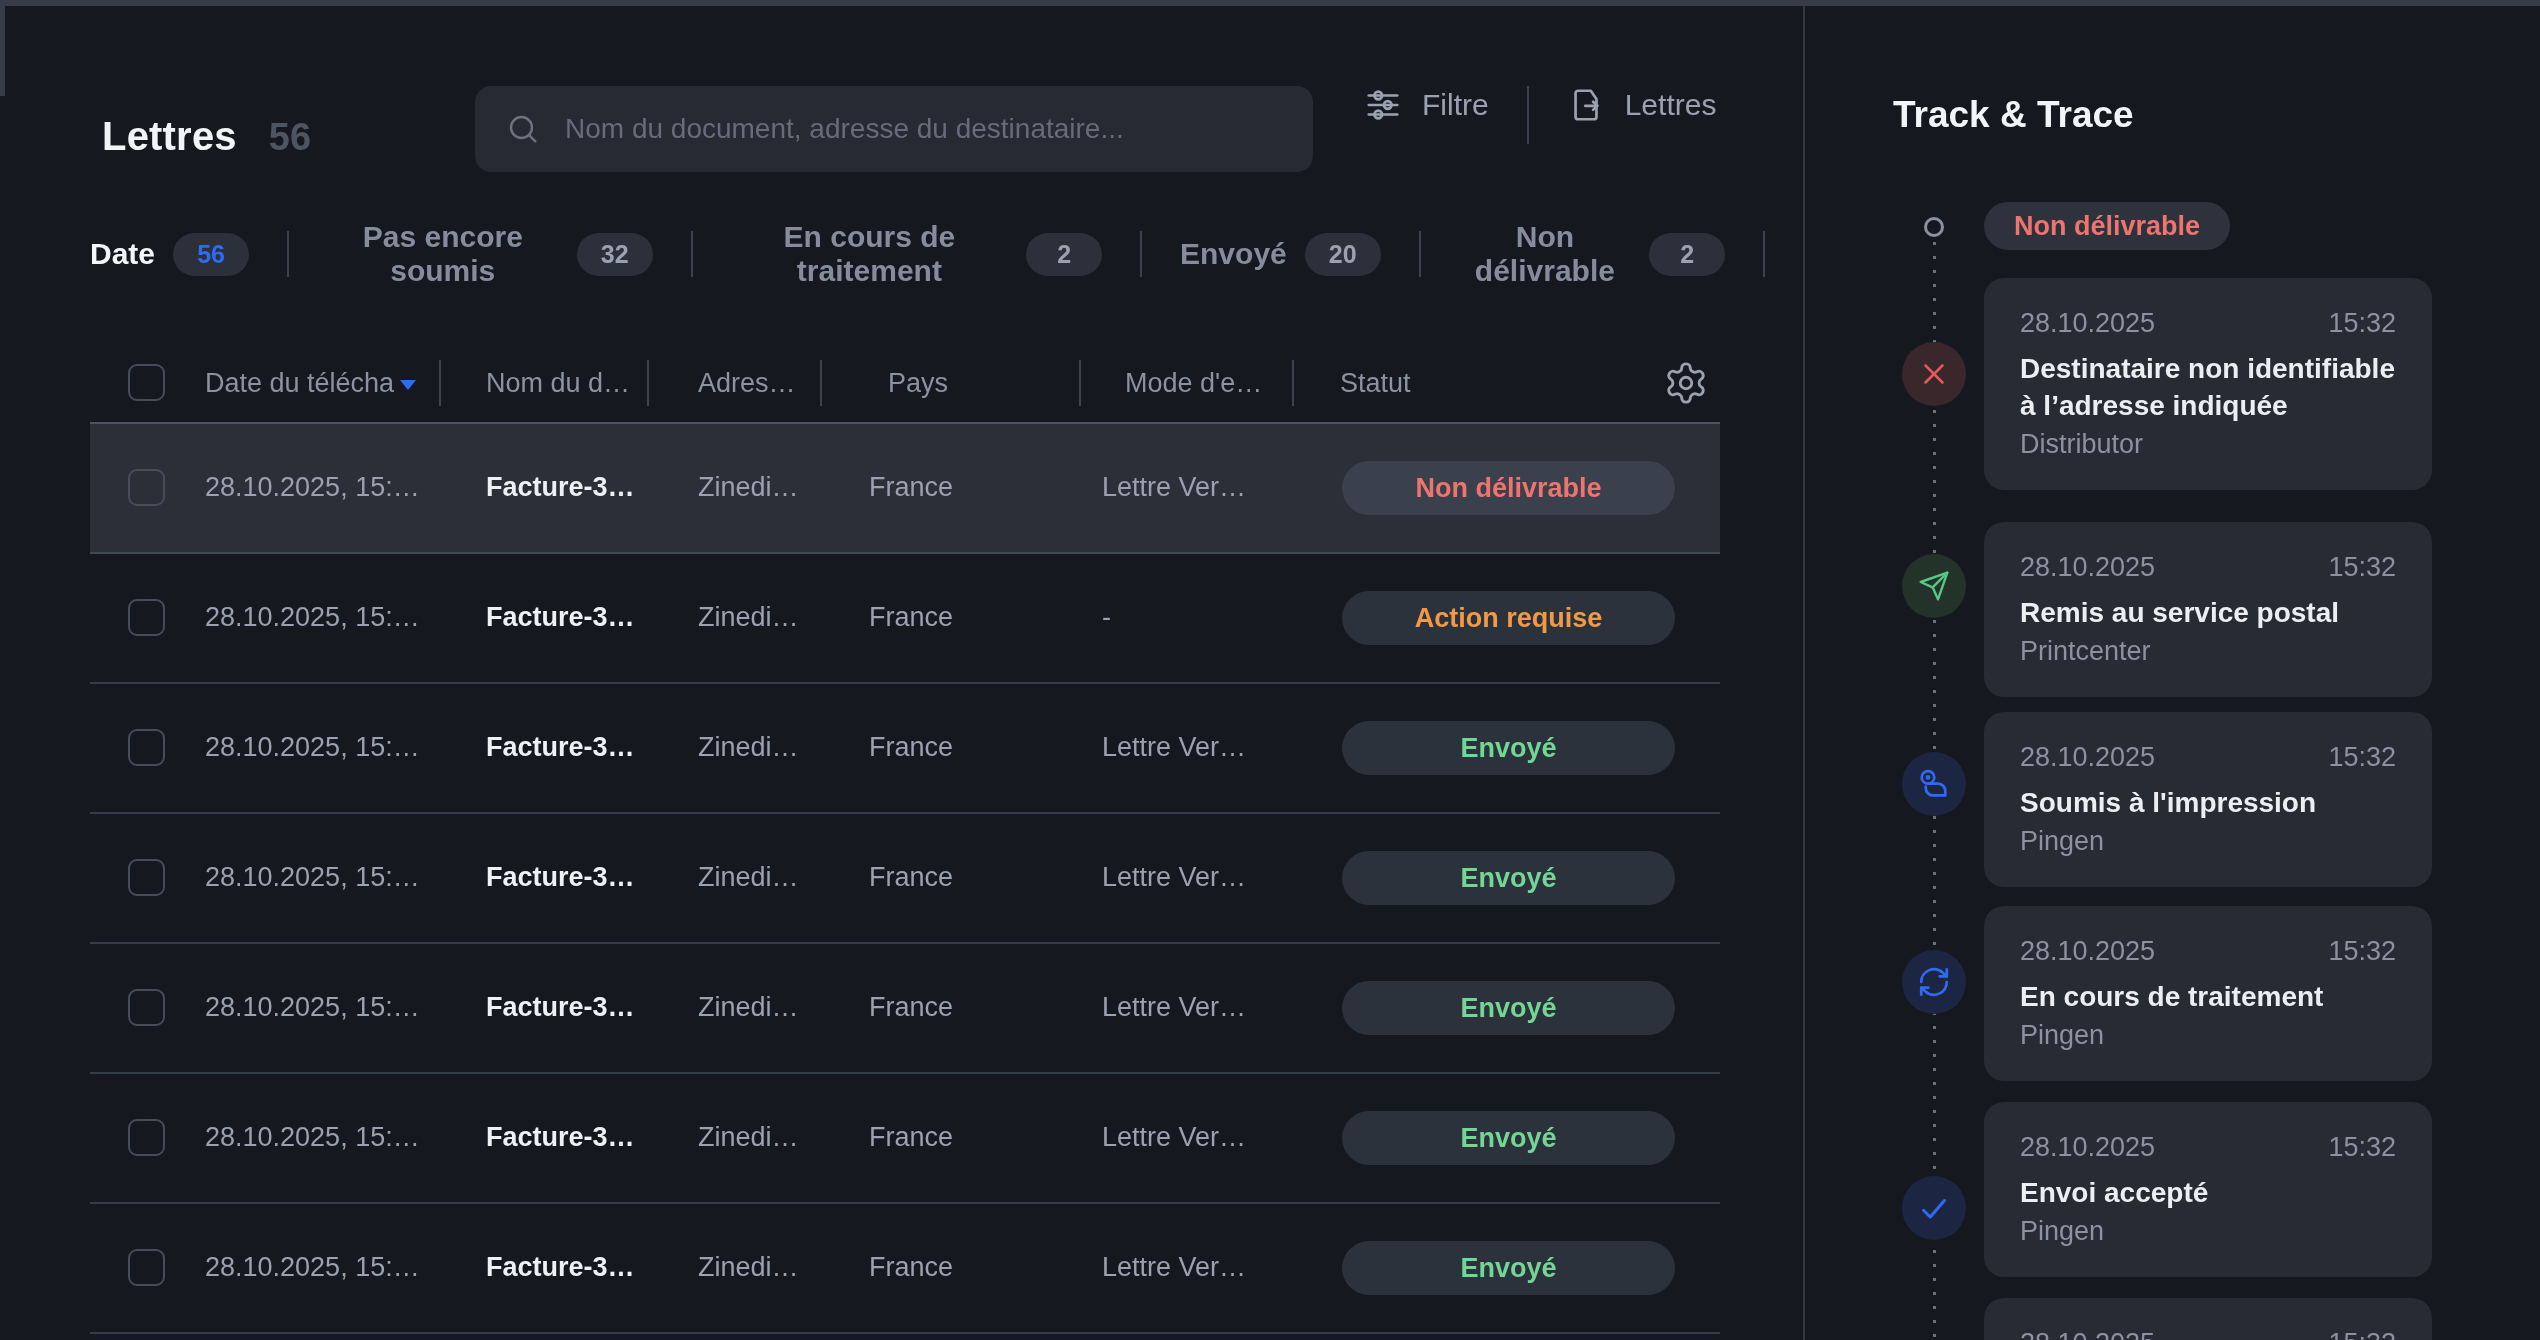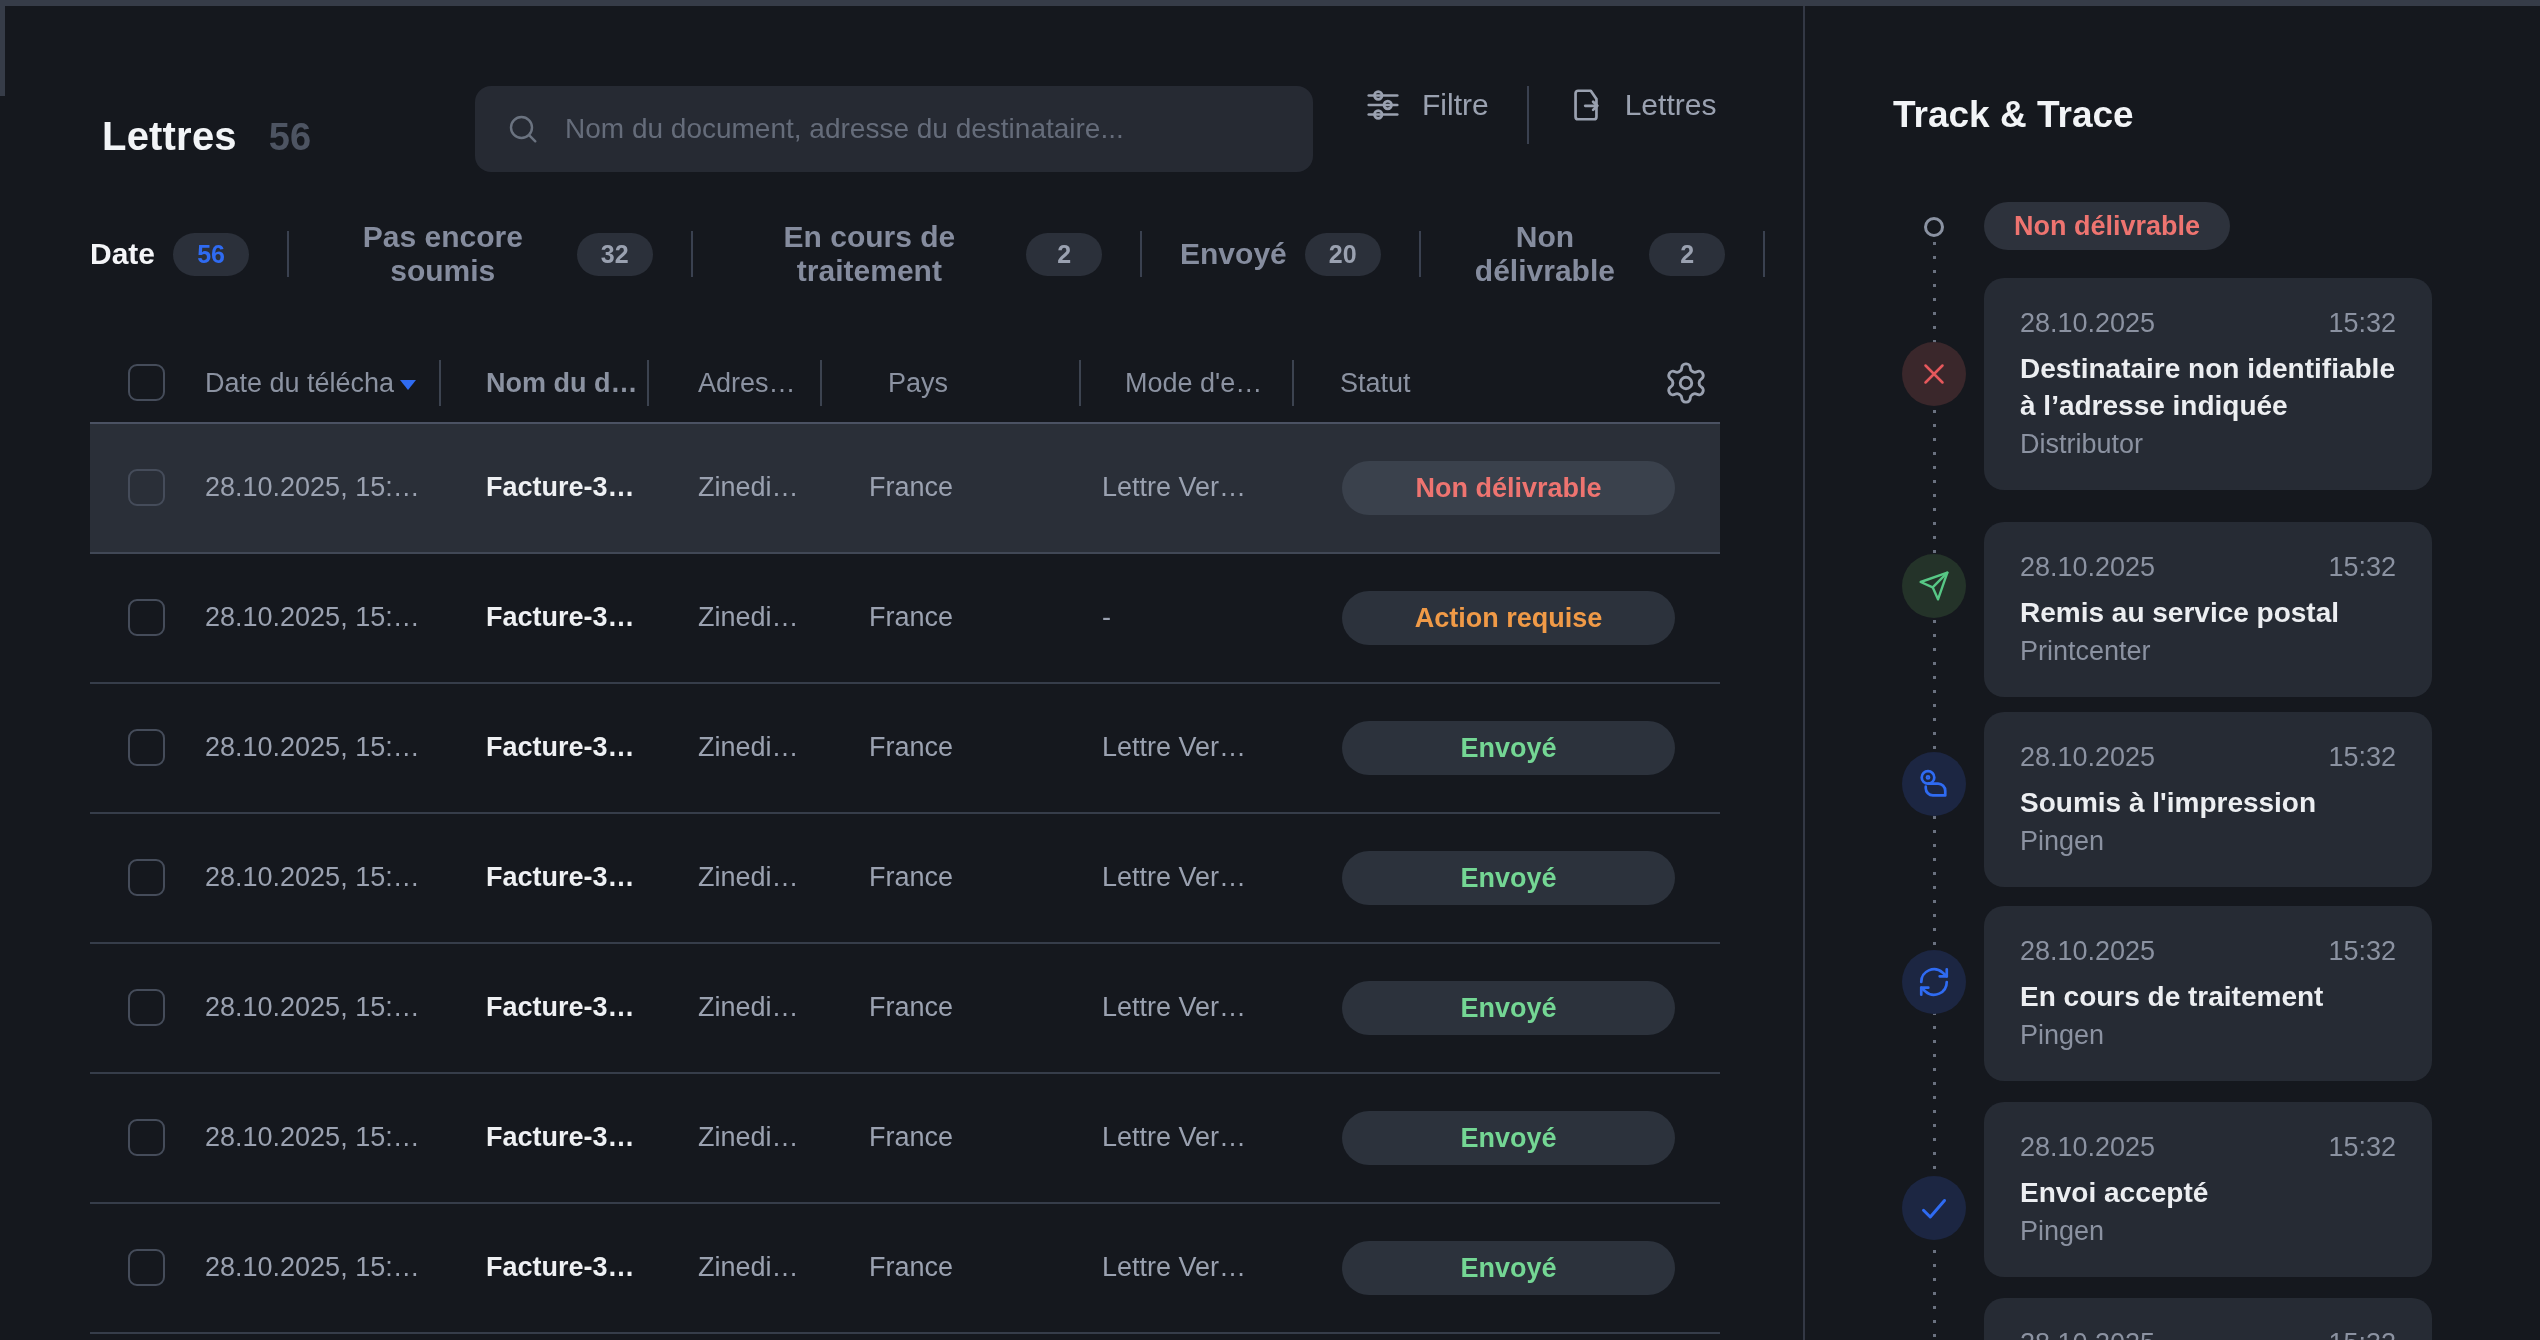--- a/index.html
+++ b/index.html
@@ -173,21 +173,21 @@
     <div class="table">
       <div class="thead" id="thead">
         <div class="checkbox"></div>
         <button class="gear-btn">
           <svg width="46" height="46" viewBox="0 0 24 24" fill="none" stroke-width="1.5" stroke-linecap="round" stroke-linejoin="round">
             <path d="M12.22 2h-.44a2 2 0 0 0-2 2v.18a2 2 0 0 1-1 1.73l-.43.25a2 2 0 0 1-2 0l-.15-.08a2 2 0 0 0-2.73.73l-.22.38a2 2 0 0 0 .73 2.73l.15.1a2 2 0 0 1 1 1.72v.51a2 2 0 0 1-1 1.74l-.15.09a2 2 0 0 0-.73 2.73l.22.38a2 2 0 0 0 2.73.73l.15-.08a2 2 0 0 1 2 0l.43.25a2 2 0 0 1 1 1.73V20a2 2 0 0 0 2 2h.44a2 2 0 0 0 2-2v-.18a2 2 0 0 1 1-1.73l.43-.25a2 2 0 0 1 2 0l.15.08a2 2 0 0 0 2.73-.73l.22-.39a2 2 0 0 0-.73-2.73l-.15-.08a2 2 0 0 1-1-1.74v-.5a2 2 0 0 1 1-1.74l.15-.09a2 2 0 0 0 .73-2.73l-.22-.38a2 2 0 0 0-2.73-.73l-.15.08a2 2 0 0 1-2 0l-.43-.25a2 2 0 0 1-1-1.73V4a2 2 0 0 0-2-2z"></path>
             <circle cx="12" cy="12" r="3"></circle>
           </svg>
         </button>
       <div class="th" style="left: 115px;"><span>Date du télécha</span><span class="sort-caret"></span></div>
-          <div class="th" style="left: 396px; font-weight: bold;"><span>Nom du d…</span></div>
+          <div class="th" style="left: 396px;"><span>Nom du d…</span></div>
           <div class="th" style="left: 608px;"><span>Adres…</span></div>
           <div class="th" style="left: 798px; text-align: center;"><span>Pays</span></div>
           <div class="th" style="left: 1035px;"><span>Mode d'e…</span></div>
           <div class="th" style="left: 1250px;"><span>Statut</span></div>
           <div class="th-sep" style="left: 349px;"></div>
           <div class="th-sep" style="left: 557px;"></div>
           <div class="th-sep" style="left: 730px;"></div>
           <div class="th-sep" style="left: 989px;"></div>
           <div class="th-sep" style="left: 1202px;"></div>
         </div>

